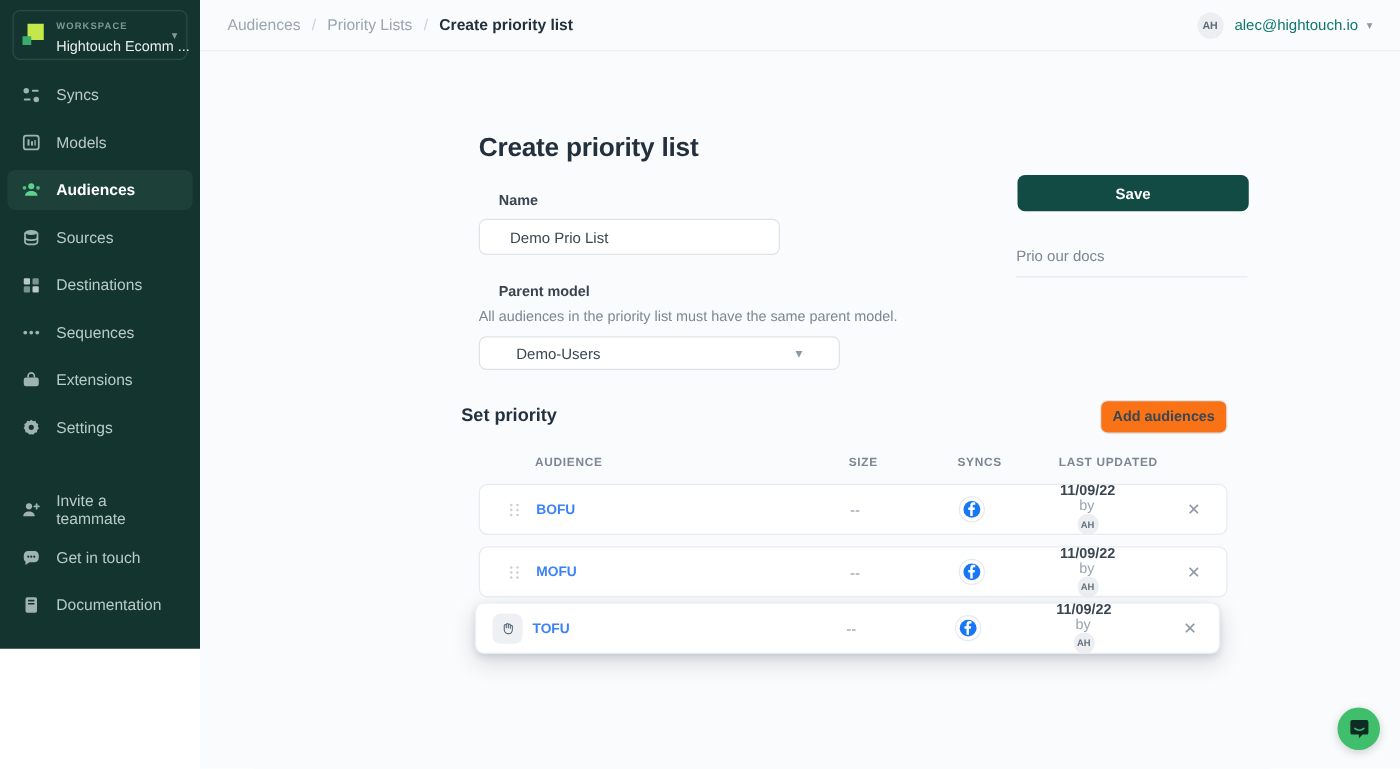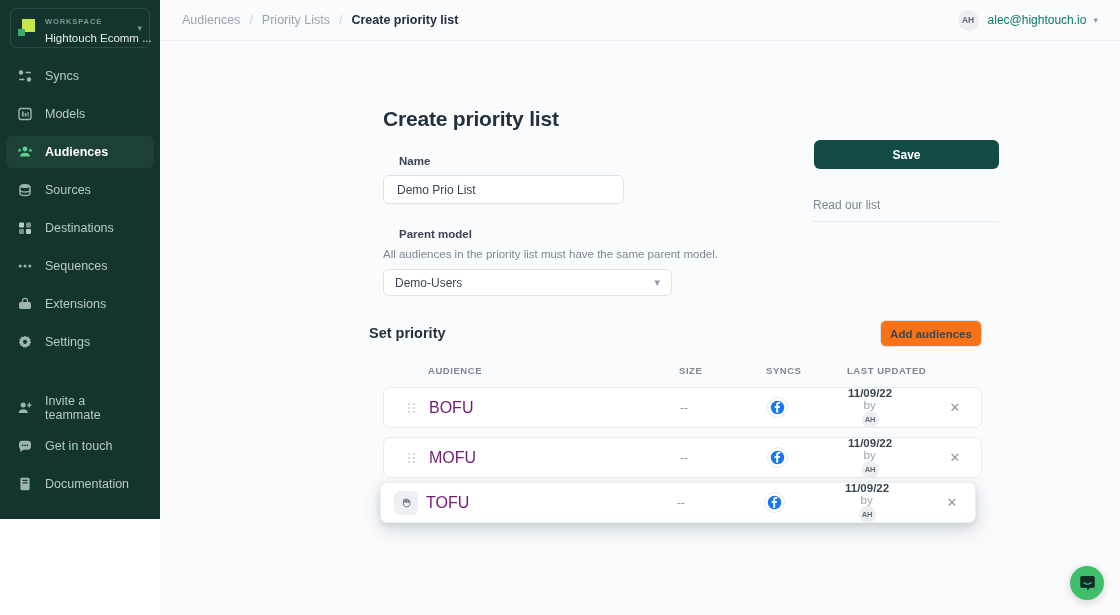--- a/index.html
+++ b/index.html
@@ -108,32 +108,32 @@
     font-size: 11.5px; font-weight: 700; color: #394450; margin-left: 16px;
   }
   .field-help { font-size: 11.5px; color: #7b8794; line-height: 16px; }
 
   .lbl-name  { position: absolute; left: 223px; top: 114px; }
   .input-name {
     position: absolute; left: 223px; top: 134px;
     width: 241px; height: 29px;
     border: 1px solid #dfe3e8; border-radius: 6px;
     background: #ffffff; color: #3a4652; font-size: 12px;
-    padding: 0 13px; font-family: "Liberation Sans", sans-serif;
+    padding: 0 24px; font-family: "Liberation Sans", sans-serif;
     outline: none;
   }
   .lbl-parent { position: absolute; left: 223px; top: 187px; }
   .help-parent { position: absolute; left: 223px; top: 205px; }
   .select-parent {
     position: absolute; left: 223px; top: 228px;
     width: 289px; height: 27px;
     border: 1px solid #dfe3e8; border-radius: 6px;
     background: #ffffff;
     display: flex; align-items: center;
-    padding: 0 11px; cursor: pointer;
+    padding: 0 29px; cursor: pointer;
   }
   .select-parent .val { font-size: 12px; color: #3a4652; }
   .select-parent .chev { margin-left: auto; color: #8d99a5; font-size: 11px; }
 
   .set-priority {
     position: absolute; left: 209px; top: 284px;
     font-size: 14.5px; font-weight: 700; color: #22313d;
   }
   .btn-add {
     position: absolute; left: 720px; top: 279px;
@@ -190,21 +190,21 @@
   .handle-active {
     position: absolute; left: 13px;
     width: 24px; height: 24px; border-radius: 6px;
     background: #eef0f3;
     display: flex; align-items: center; justify-content: center;
     cursor: grabbing;
   }
 
   .cell-aud {
     position: absolute; left: 45px;
-    font-size: 16px; font-weight: 400; color: #701a75;
+    font-size: 11px; font-weight: 700; color: #3b82f6;
     cursor: pointer;
   }
   .cell-size {
     position: absolute; left: 296px;
     font-size: 12px; color: #8d99a5;
   }
   .cell-sync { position: absolute; left: 383px; }
   .fb-ring {
     width: 21px; height: 21px; border-radius: 50%;
     border: 1px solid #e6eaee; background: #ffffff;
@@ -527,21 +527,21 @@
         </span>
         <span class="cell-upd">
           <span class="upd-date">11/09/22</span>
           <span class="upd-by">by</span>
           <span class="avatar-sm">AH</span>
         </span>
         <span class="cell-close">✕</span>
       </div>
 
       <button class="btn-save">Save</button>
-      <div class="docs-title">Read our list</div>
+      <div class="docs-title">Prio our docs</div>
       <div class="docs-rule"></div>
 
       <div class="intercom">
         <svg width="19" height="19" viewBox="0 0 20 20">
           <path d="M2.4 3.6a1.6 1.6 0 0 1 1.6-1.6h12a1.6 1.6 0 0 1 1.6 1.6v9.2a1.6 1.6 0 0 1-1.6 1.6h-3.3l-3.1 3.1v-3.1H4a1.6 1.6 0 0 1-1.6-1.6z" fill="#102a25"></path>
           <path d="M6.2 9.2c1.1 1 2.4 1.5 3.8 1.5s2.7-.5 3.8-1.5" fill="none" stroke="#3fbf6b" stroke-width="1.3" stroke-linecap="round"></path>
         </svg>
       </div>
 
     </div>

